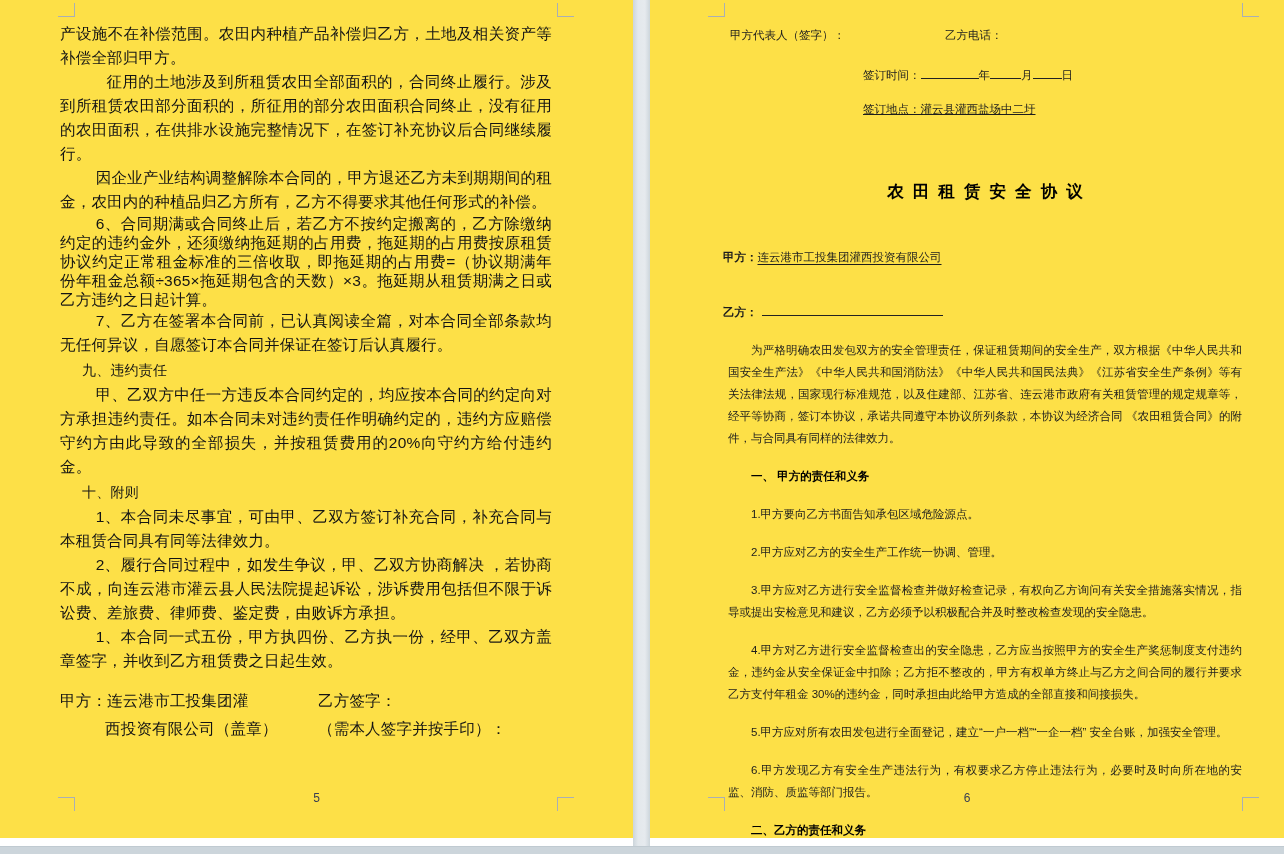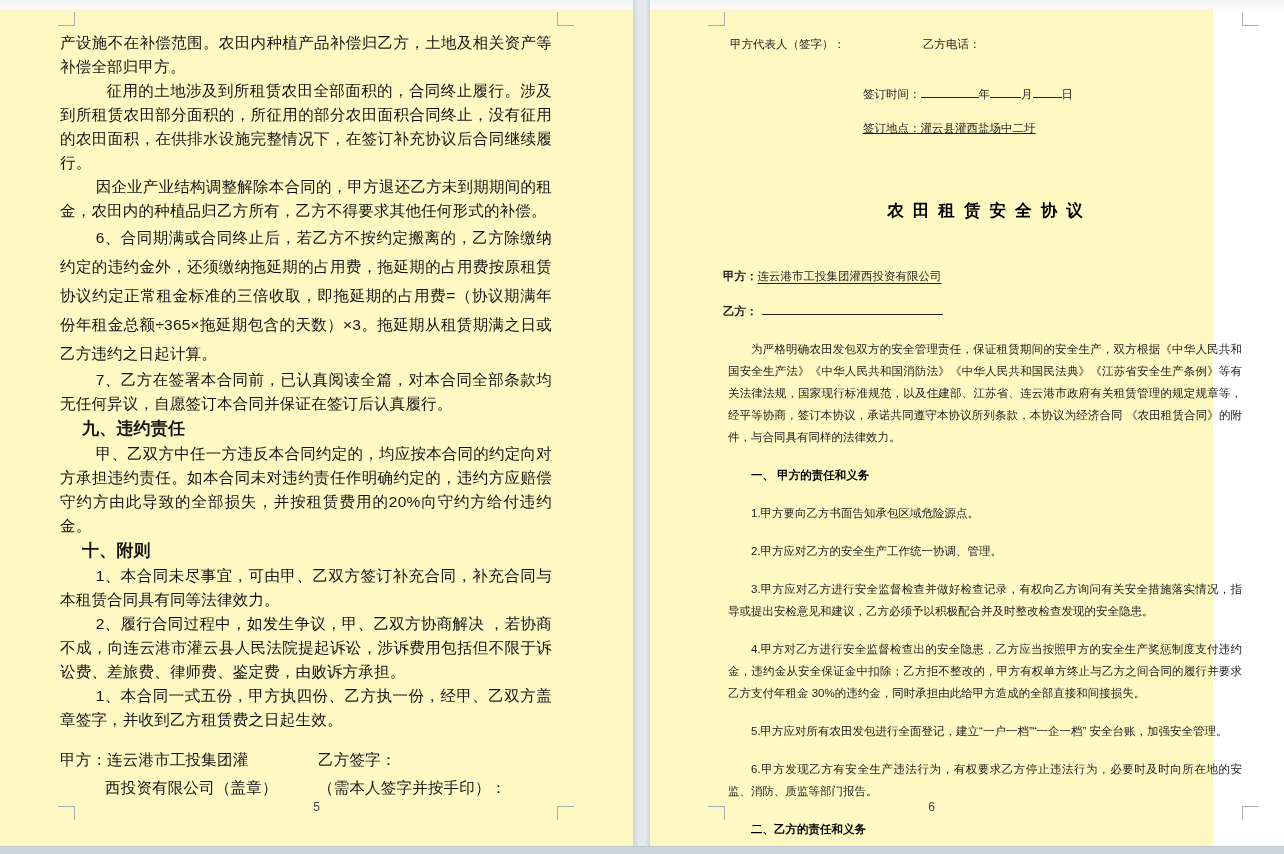--- a/index.html
+++ b/index.html
@@ -4,59 +4,59 @@
 <style>
   html,body{margin:0;padding:0;}
   body{
     width:1284px;height:854px;position:relative;overflow:hidden;
     background:#ffffff;
     font-family:"Liberation Sans","DejaVu Sans",sans-serif;
     color:#141414;
   }
   .top-strip{position:absolute;left:0;top:0;width:1284px;height:9px;background:linear-gradient(#f2f3f4,#fbfbfc);}
   .bottom-strip{position:absolute;left:0;bottom:0;width:1284px;height:7px;background:#ccd5db;border-top:1px solid #c0cad1;}
-  .page{position:absolute;top:9px;height:838px;background:#fef9c3;}
+  .page{position:absolute;top:0;height:838px;background:#fde047;}
   .page-left{left:0;width:633px;}
-  .page-right{left:650px;width:563px;}
+  .page-right{left:650px;width:634px;}
   .gap-divider{position:absolute;left:633px;top:0;width:17px;height:847px;
     background:linear-gradient(to right,#ccd5db,#e3e8ec 30%,#e6eaee 70%,#ccd5db);}
   
   .mark{position:absolute;width:16px;height:13px;}
   .mark.tl{border-right:1px solid #a9afb5;border-bottom:1px solid #a9afb5;}
   .mark.tr{border-left:1px solid #a9afb5;border-bottom:1px solid #a9afb5;}
   .mark.bl{border-right:1px solid #a9afb5;border-top:1px solid #a9afb5;}
   .mark.br{border-left:1px solid #a9afb5;border-top:1px solid #a9afb5;}
   
   .lp-body{position:absolute;left:60px;top:22px;width:492px;
     font-size:15.5px;line-height:24px;text-align:justify;letter-spacing:0.2px;}
   .lp-body p{margin:0;}
   .ind{text-indent:2.3em;}
   .ind3{text-indent:3em;}
-  .p-loose{line-height:29px;}
-  .lp-h{font-weight:bold;font-size:17px;padding-left:22px;line-height:26px;}
+  .p-loose{line-height:19px;}
+  .lp-h{font-weight:normal;font-size:14px;padding-left:22px;line-height:26px;}
   .lp-sign{margin-top:14px;display:flex;line-height:27.5px;}
   .lp-sign .colA{width:258px;}
   .lp-sign .colA .l2{padding-left:45px;}
   .page-num{position:absolute;bottom:33px;left:0;width:100%;text-align:center;
     font-size:12px;color:#3a3f52;}
   
   .rp-body{position:absolute;left:62px;top:24px;width:546px;
     font-size:11.5px;line-height:22px;text-align:justify;color:#1d1d1d;}
   .rp-body p{margin:16px;}
   .rp-row1{padding-left:18px;display:flex;}
-  .rp-row1 .phone{margin-left:78px;}
-  .rp-signline{padding-left:151px;margin-top:28px;}
+  .rp-row1 .phone{margin-left:100px;}
+  .rp-signline{padding-left:151px;margin-top:18px;}
   .blank{display:inline-block;border-bottom:1px solid #222;height:13px;vertical-align:baseline;}
   .blank.y{width:58px;} .blank.m{width:31px;} .blank.d{width:29px;}
   .rp-title{margin-top:58px;text-align:center;font-weight:bold;font-size:16.5px;
     letter-spacing:0.55em;text-indent:0.55em;line-height:26px;color:#000;}
   .rp-party{margin-top:42px;padding-left:11px;}
   .rp-party .lbl{font-weight:bold;}
   .rp-party .val{text-decoration:underline;text-underline-offset:3px;}
-  .rp-party.b{margin-top:13px;}
+  .rp-party.b{margin-top:33px;}
   .blank.party{width:181px;margin-left:4px;}
   .rp-intro{margin-top:7px;text-indent:2em;}
   .rp-sec-h{font-weight:bold;text-indent:2em;color:#000;}
   .rp-item{text-indent:2em;}
 </style>
 </head>
 <body>
 
 <div class="top-strip"></div>
 

